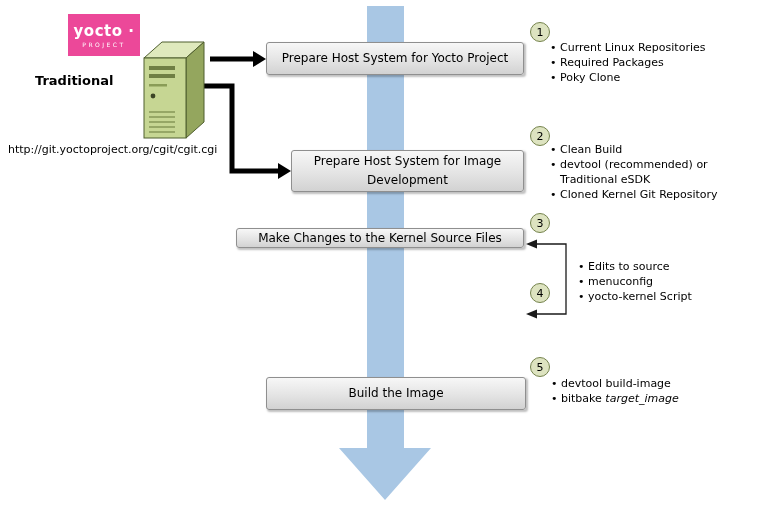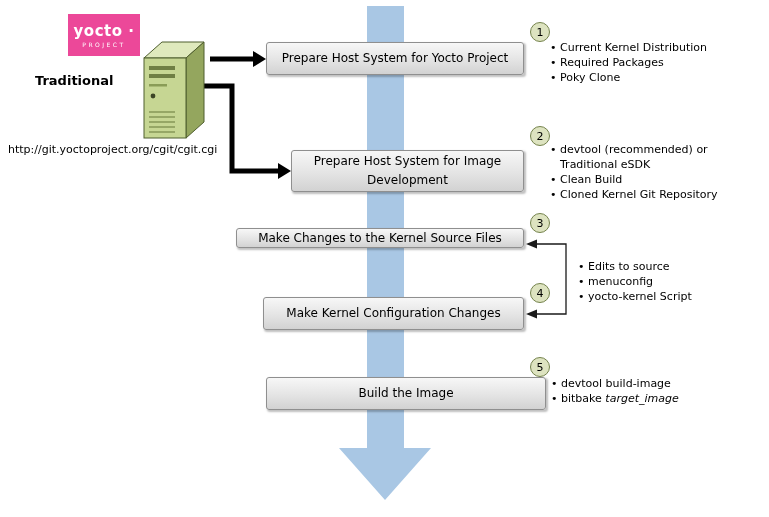--- a/index.html
+++ b/index.html
@@ -19,21 +19,21 @@
     box-shadow: 1.5px 1.5px 2px rgba(0,0,0,0.25);
     display: flex; align-items: center; justify-content: center;
     text-align: center; font-size: 12px; color: #000;
   }
   .step-box span { padding: 0 6px; line-height: 19px; }
   .nw span { white-space: nowrap; }
   .b1 { left: 266px; top: 42px;  width: 258px; height: 33px; }
   .b2 { left: 291px; top: 150px; width: 233px; height: 42px; }
   .b3 { left: 236px; top: 228px; width: 288px; height: 20px; }
   .b4 { left: 263px; top: 297px; width: 261px; height: 33px; }
-  .b5 { left: 266px; top: 377px; width: 280px; height: 33px; text-align: right; }
+  .b5 { left: 266px; top: 377px; width: 260px; height: 33px; text-align: right; }
 
   
   .step-circle {
     position: absolute; width: 20px; height: 20px; border-radius: 50%;
     background: #dde3c0; border: 1px solid #75834d;
     font-size: 11px; display: flex; align-items: center; justify-content: center;
   }
   .c1 { left: 530px; top: 22px; }
   .c2 { left: 530px; top: 126px; }
   .c3 { left: 530px; top: 213px; }
@@ -112,42 +112,39 @@
 
   <div class="step-box b1 nw">
     <span>Prepare Host System for Yocto Project</span>
   </div>
   <div class="step-box b2">
     <span>Prepare Host System for Image Development</span>
   </div>
   <div class="step-box b3 nw">
     <span>Make Changes to the Kernel Source Files</span>
   </div>
-  <div class="step-box b4 nw">
-    <span>Make Kernel Configuration Changes</span>
-  </div>
   <div class="step-box b5 nw">
     <span>Build the Image</span>
   </div>
 
   <div class="step-circle c1">1</div>
   <div class="step-circle c2">2</div>
   <div class="step-circle c3">3</div>
   <div class="step-circle c4">4</div>
   <div class="step-circle c5">5</div>
 
   <div class="bullets l1">
-    <div class="bi">Current Kernel Distribution</div>
+    <div class="bi">Current Linux Repositories</div>
     <div class="bi">Required Packages</div>
     <div class="bi">Poky Clone</div>
   </div>
 
   <div class="bullets l2">
+    <div class="bi">Clean Build</div>
     <div class="bi">devtool (recommended) or Traditional eSDK</div>
-    <div class="bi">Clean Build</div>
     <div class="bi">Cloned Kernel Git Repository</div>
   </div>
 
   <div class="bullets l34">
     <div class="bi">Edits to source</div>
     <div class="bi">menuconfig</div>
     <div class="bi">yocto-kernel Script</div>
   </div>
 
   <div class="bullets l5">

